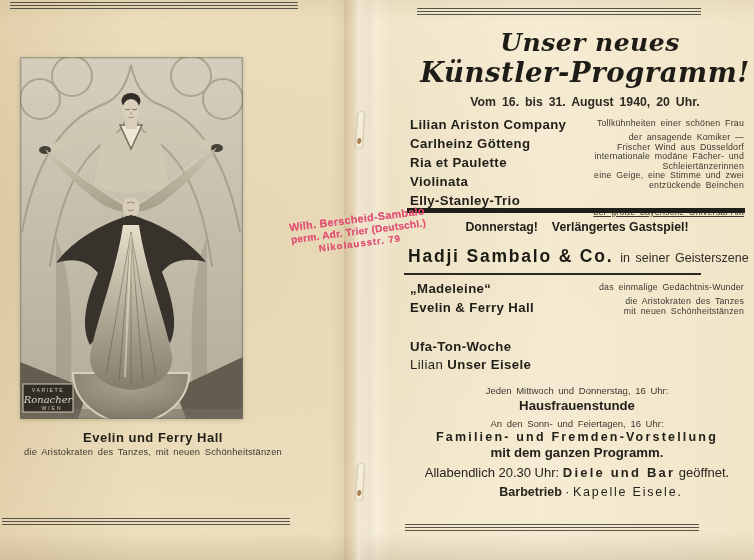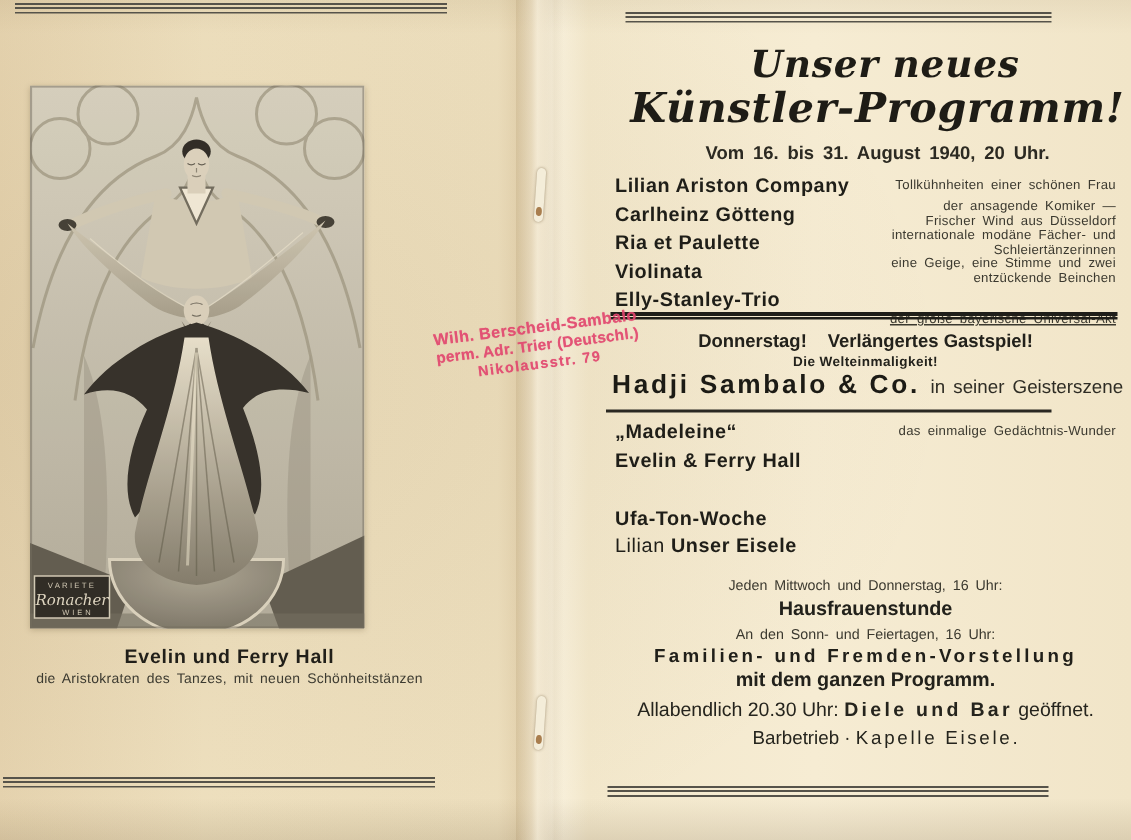--- a/index.html
+++ b/index.html
@@ -214,55 +214,58 @@
     <div class="act-desc" style="top:16px;text-decoration:underline;">
       <div>der große bayerische Universal-Akt</div>
     </div>
   </div>
 
   <div class="rule-heavy" style="left:407px;top:208px;width:338px;"></div>
 
   <div class="center-line announce" style="top:220px;">
     <span>Donnerstag!</span><span class="gap"></span><span>Verlängertes Gastspiel!</span>
   </div>
-  <div class="center-line small-bold" style="top:236px;">Die Welteinmaligkeit!</div>
   <div class="headliner-line" style="top:246px;">
     <span class="headliner">Hadji Sambalo &amp; Co.</span><span class="headliner-desc">in seiner Geisterszene</span>
   </div>
 
   <div class="rule-single" style="left:404px;top:273px;width:297px;"></div>
 
   <div class="row" style="top:279px;">
     <span class="act-name">„Madeleine“</span>
     <div class="act-desc" style="top:3px;">
       <div>das einmalige Gedächtnis-Wunder</div>
     </div>
   </div>
   <div class="row" style="top:298px;">
     <span class="act-name">Evelin &amp; Ferry Hall</span>
+    <div class="act-desc" style="top:-2px;">
+      <div>die Aristokraten des Tanzes</div>
+      <div>mit neuen Schönheitstänzen</div>
+    </div>
   </div>
   <div class="row" style="top:337px;">
     <span class="act-name">Ufa-Ton-Woche</span>
   </div>
   <div class="row" style="top:355px;">
     <span class="act-name"><span class="pfx">Lilian </span><span>Unser Eisele</span></span>
   </div>
 
   <div class="center-line sched-small" style="top:385px;">Jeden Mittwoch und Donnerstag, 16 Uhr:</div>
   <div class="center-line sched-bold" style="top:398px;">Hausfrauenstunde</div>
   <div class="center-line sched-small" style="top:418px;">An den Sonn- und Feiertagen, 16 Uhr:</div>
   <div class="center-line sched-spread" style="top:430px;">Familien- und Fremden-Vorstellung</div>
   <div class="center-line sched-bold" style="top:445px;">mit dem ganzen Programm.</div>
   <div class="center-line mixed" style="top:465px;">
     <span>Allabendlich 20.30 Uhr:</span>
     <span class="b">Diele und Bar</span>
     <span>geöffnet.</span>
   </div>
   <div class="center-line mixed" style="top:485px;font-size:12.5px;">
-    <span style="font-weight:normal;margin-left:28px;">Barbetrieb</span>
+    <span style="font-weight:bold;margin-left:28px;">Barbetrieb</span>
     <span>·</span>
     <span class="sp">Kapelle Eisele.</span>
   </div>
 
   <div class="rule3" style="left:405px;top:524px;width:294px;height:8px;"></div>
 
   <div class="stamp">
     <div class="s1">Wilh. Berscheid-Sambalo</div>
     <div class="s2">perm. Adr. Trier (Deutschl.)</div>
     <div class="s3">Nikolausstr. 79</div>

